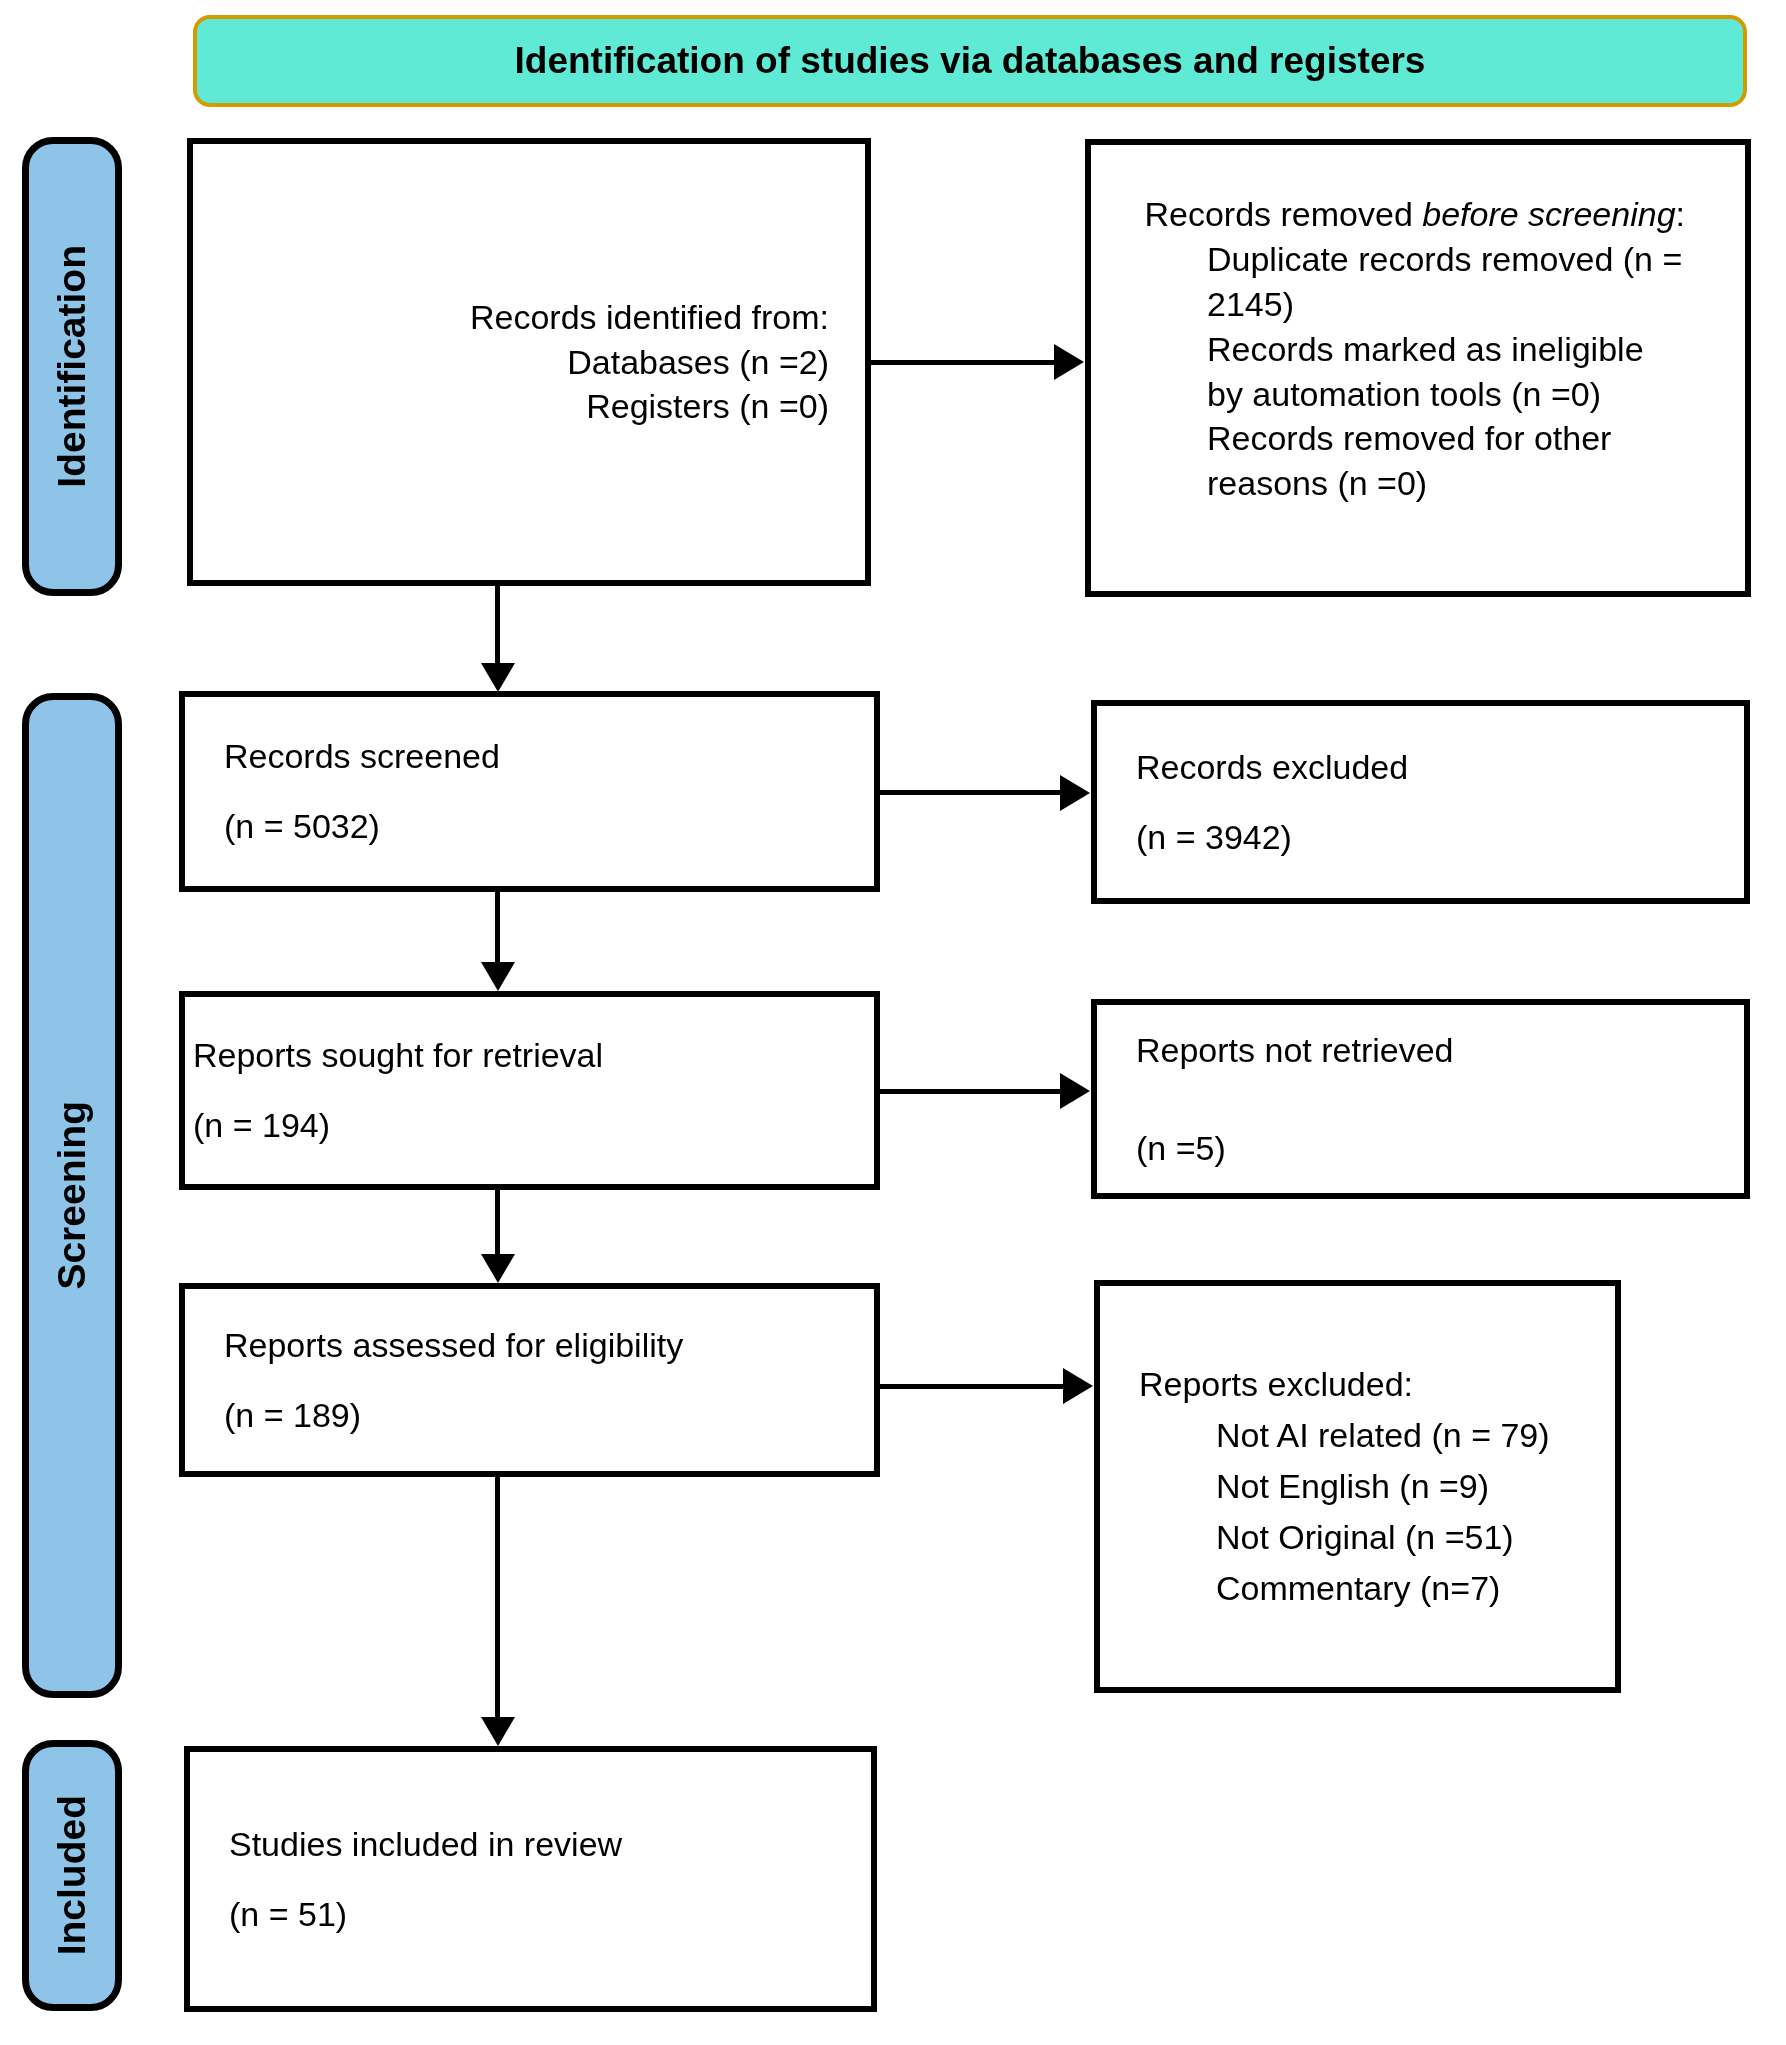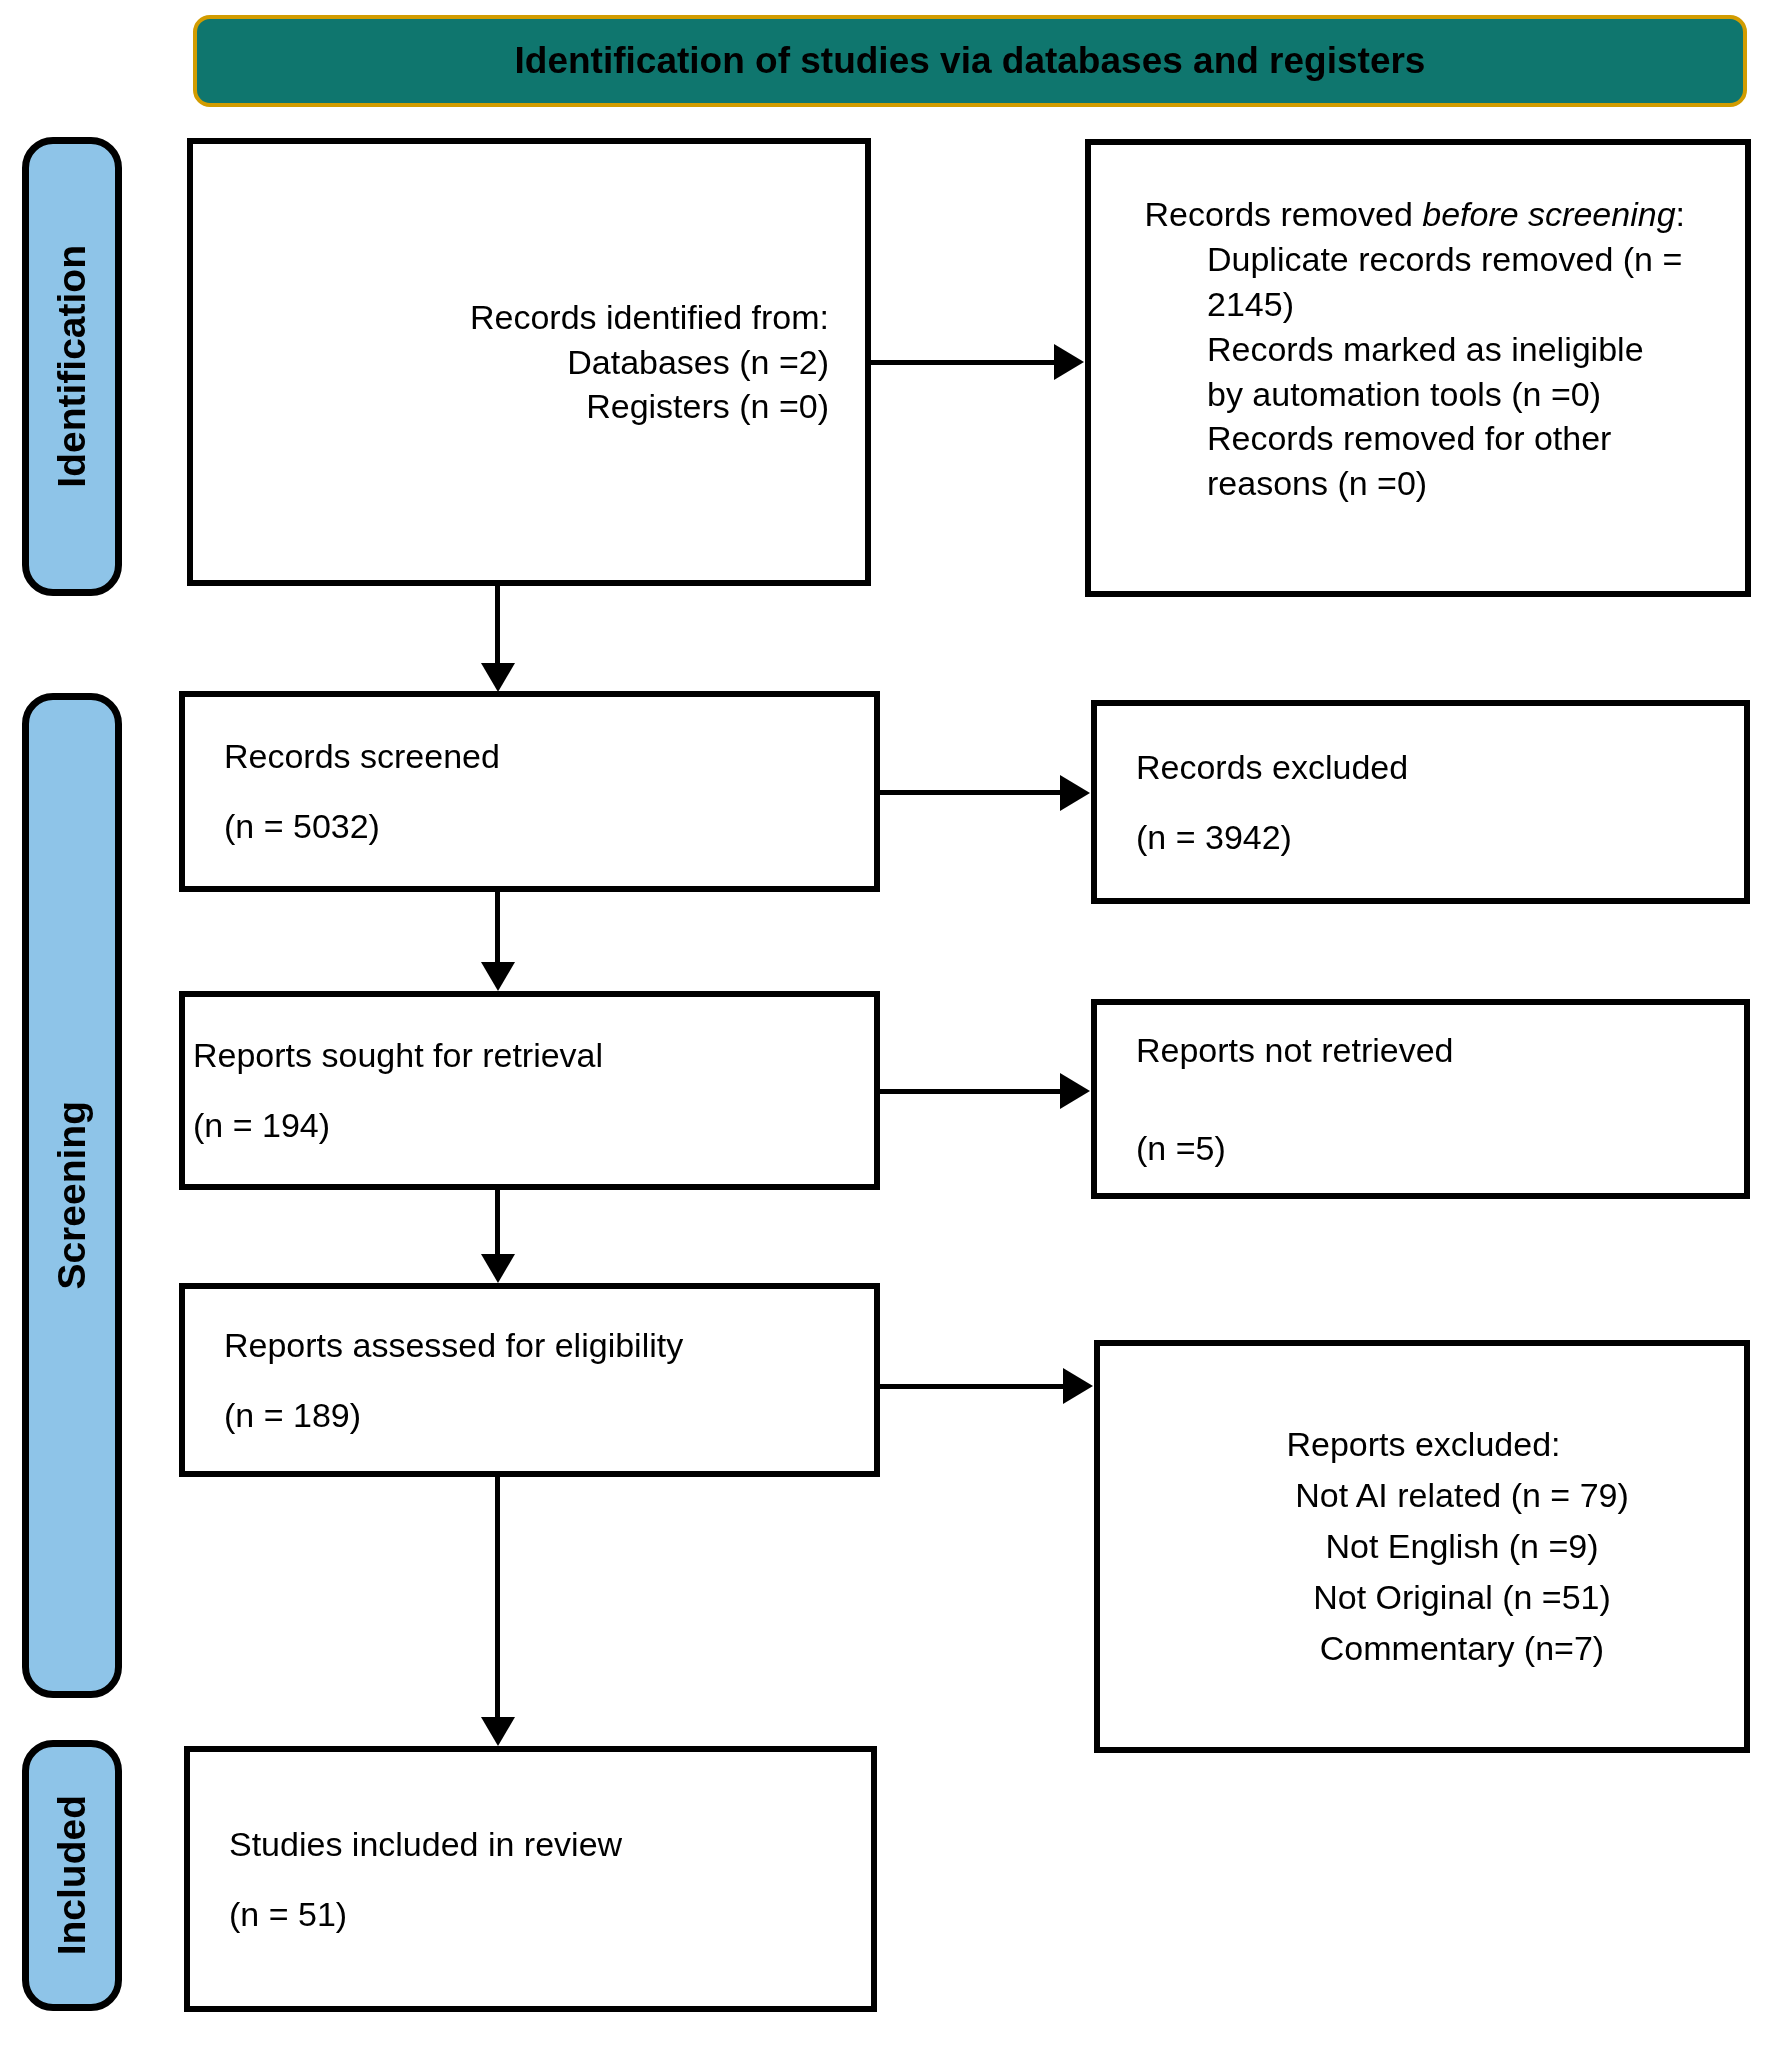--- a/index.html
+++ b/index.html
@@ -6,21 +6,21 @@
   .canvas{
     position:relative;
     width:1786px;height:2046px;
     background:#ffffff;
     font-family:"Liberation Sans",sans-serif;
     color:#000;
   }
   
   .banner{
     position:absolute;left:193px;top:15px;width:1554px;height:92px;
-    background:#0f766e;border:4.2px solid #D29C00;border-radius:17px;
+    background:#5eead4;border:4.2px solid #D29C00;border-radius:17px;
     box-sizing:border-box;
     display:flex;align-items:center;justify-content:center;
   }
   .banner-title{font-size:37px;font-weight:bold;}
   
   .stage{
     position:absolute;left:22px;width:100px;
     background:#8EC4E8;border:7.8px solid #000;border-radius:31px;
     box-sizing:border-box;
     display:flex;align-items:center;justify-content:center;
@@ -43,21 +43,21 @@
   .fbox .indent{padding-left:77px;}
   .fbox .count{margin-top:25px;}
   #box-identified{left:187px;top:138px;width:684px;height:448px;align-items:flex-end;}
   #box-removed{left:1085px;top:139px;width:666px;height:458px;
     justify-content:flex-start;padding-top:47px;padding-right:60px;align-items:flex-end;}
   #box-screened{left:179px;top:691px;width:701px;height:201px;}
   #box-records-excluded{left:1091px;top:700px;width:659px;height:204px;}
   #box-sought{left:179px;top:991px;width:701px;height:199px;padding-left:8px;}
   #box-not-retrieved{left:1091px;top:999px;width:659px;height:200px;gap:28px;}
   #box-assessed{left:179px;top:1283px;width:701px;height:194px;}
-  #box-reports-excluded{left:1094px;top:1340px;width:656px;height:413px;line-height:1.5;align-items:center;}
+  #box-reports-excluded{left:1094px;top:1280px;width:527px;height:413px;line-height:1.5;}
   #box-included{left:184px;top:1746px;width:693px;height:266px;}
   .it{font-style:italic;}
   
   .h-line{position:absolute;height:5.4px;background:#000;}
   .v-line{position:absolute;width:5.4px;background:#000;}
   .head-right{position:absolute;width:0;height:0;
     border-top:18px solid transparent;border-bottom:18px solid transparent;
     border-left:30px solid #000;}
   .head-down{position:absolute;width:0;height:0;
     border-left:17px solid transparent;border-right:17px solid transparent;

